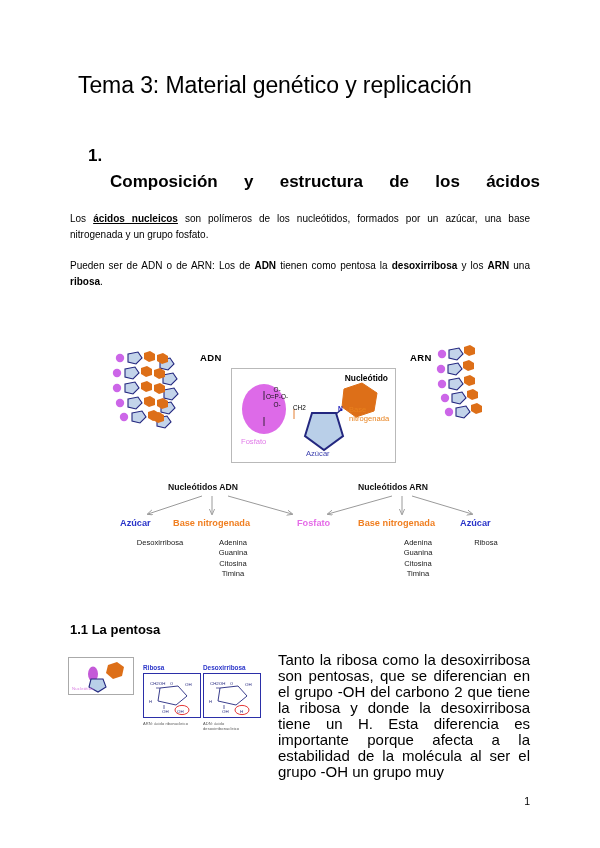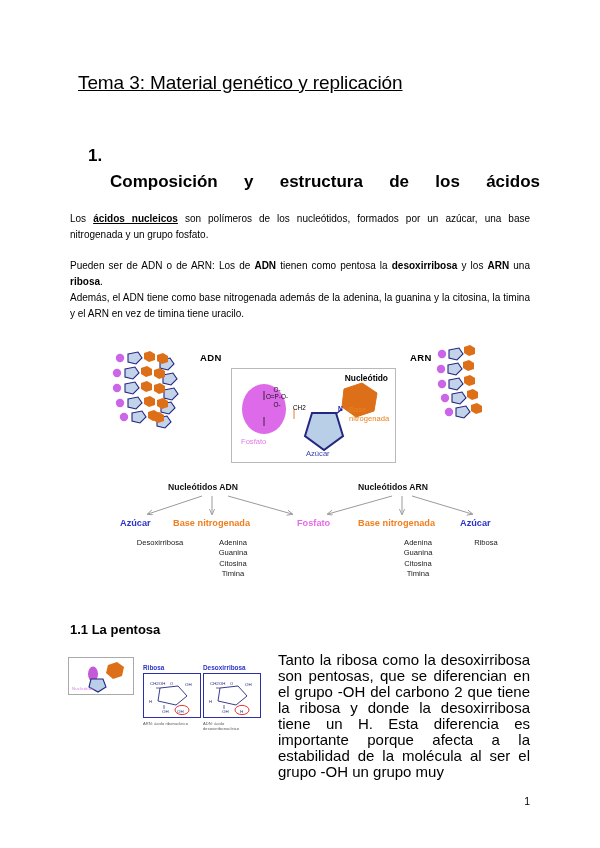--- a/index.html
+++ b/index.html
@@ -15,25 +15,24 @@
     position: relative;
     width: 600px;
     height: 848px;
     background: #ffffff;
     overflow: hidden;
   }
   .doc-title {
     position: absolute;
     left: 78px;
     top: 72px;
-    font-size: 19px;
+    font-size: 23px;
     font-weight: normal;
     letter-spacing: -0.1px;
     white-space: nowrap;
-    text-decoration: underline;
   }
   .section-h1 {
     position: absolute;
     left: 88px;
     top: 143px;
     width: 452px;
     font-size: 17px;
     font-weight: bold;
     line-height: 26px;
   }
@@ -269,21 +268,20 @@
   <div class="doc-title">Tema 3: Material genético y replicación</div>
 
   <div class="section-h1">
     <span class="num">1.</span><span class="justified">Composición y estructura de los ácidos</span>
   </div>
 
   <div class="para p1"><span>Los </span><b class="em-underline">ácidos nucleicos</b><span> son polímeros de los nucleótidos, formados por un azúcar, una base nitrogenada y un  grupo fosfato.</span></div>
 
   <div class="para p2"><span>Pueden ser de ADN o de ARN: Los de </span><b>ADN</b><span> tienen como pentosa la </span><b>desoxirribosa</b><span> y los </span><b>ARN</b><span> una </span><b>ribosa</b><span>.</span></div>
 
-  <div class="para p3">Además, el ADN tiene como base nitrogenada además de la adenina, la guanina y la citosina, la timina y el ARN en vez de timina tiene uracilo.</div>
 
   <div class="fig-main">
 
     <div class="helix" style="left:8px; top:2px;">
       <svg width="86" height="104" viewBox="0 0 86 104">
         <g>
 
           <g fill="#cc66e8">
             <circle cx="12" cy="16" r="4.2"></circle>
               <circle cx="9" cy="31" r="4.2"></circle>

